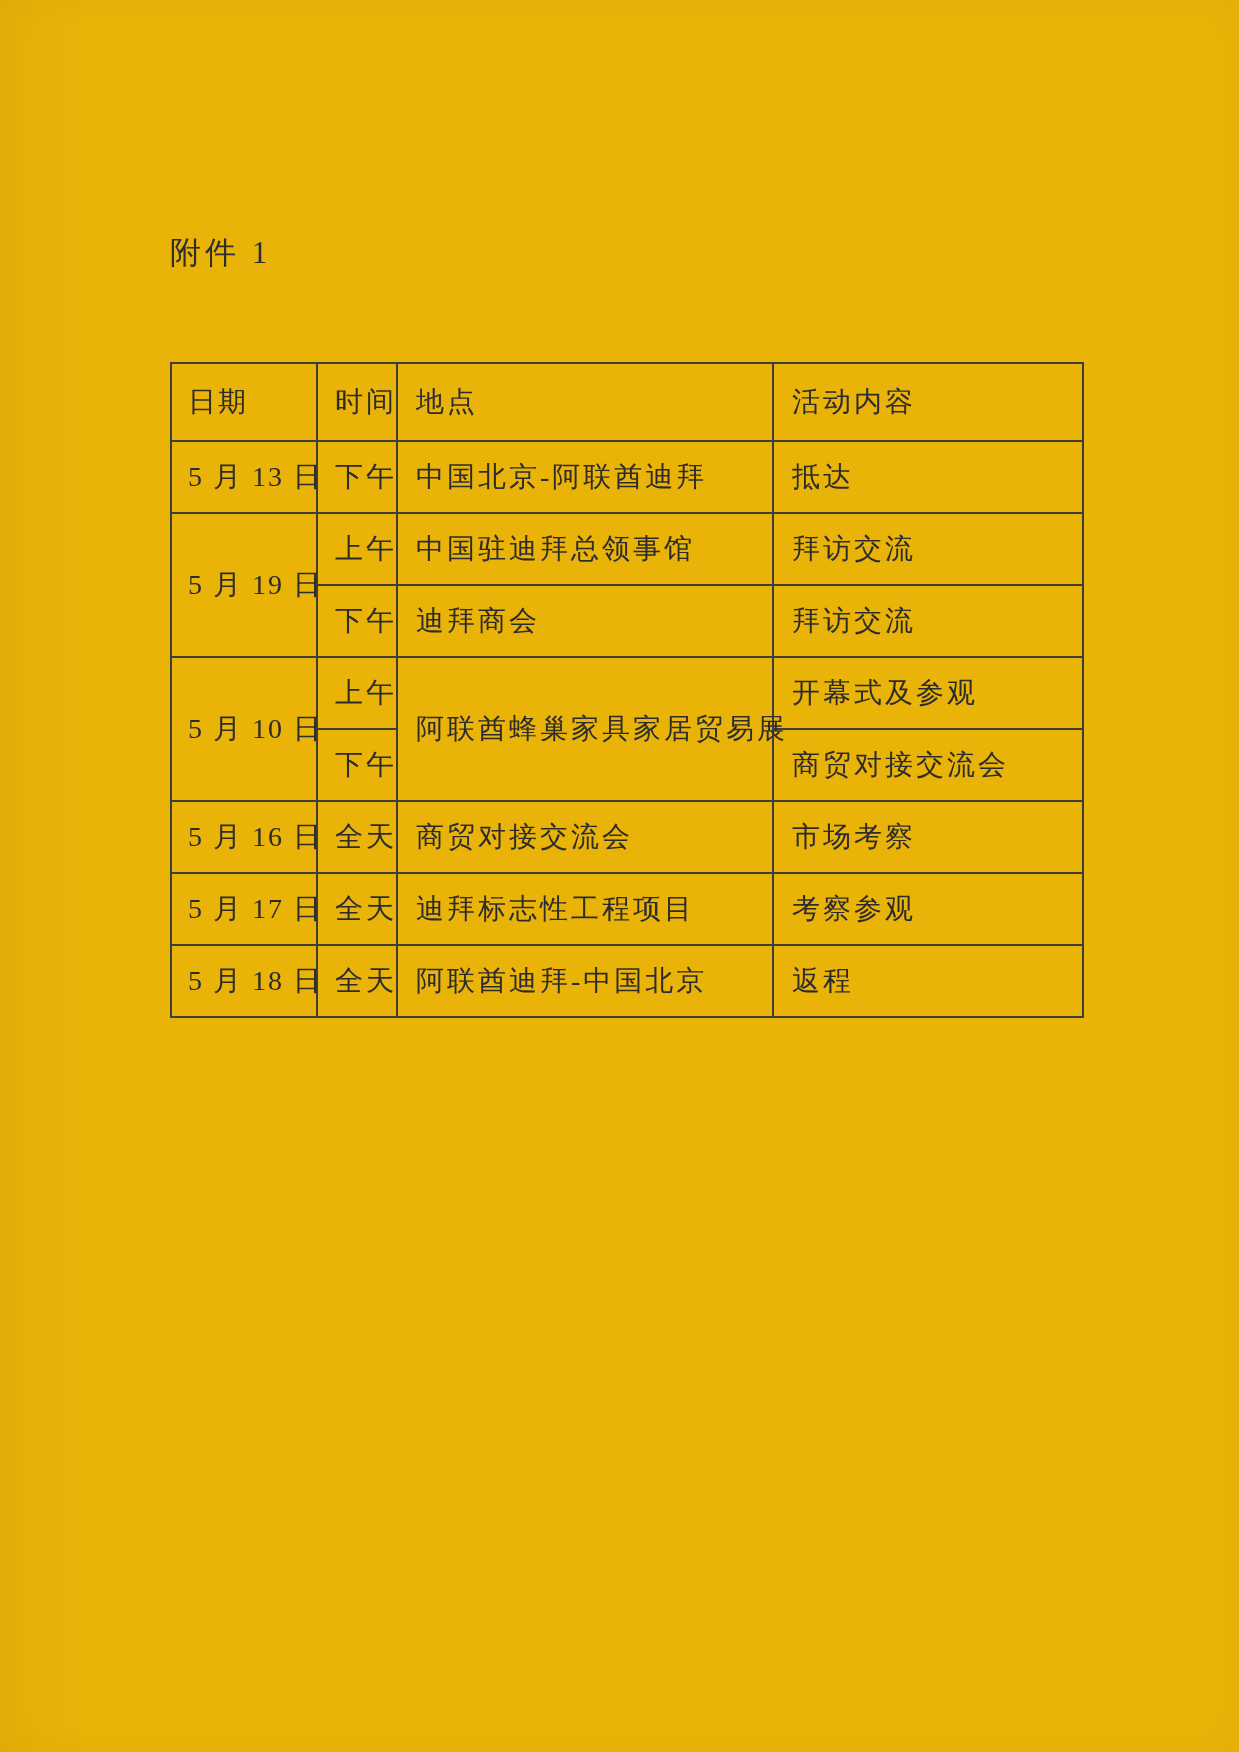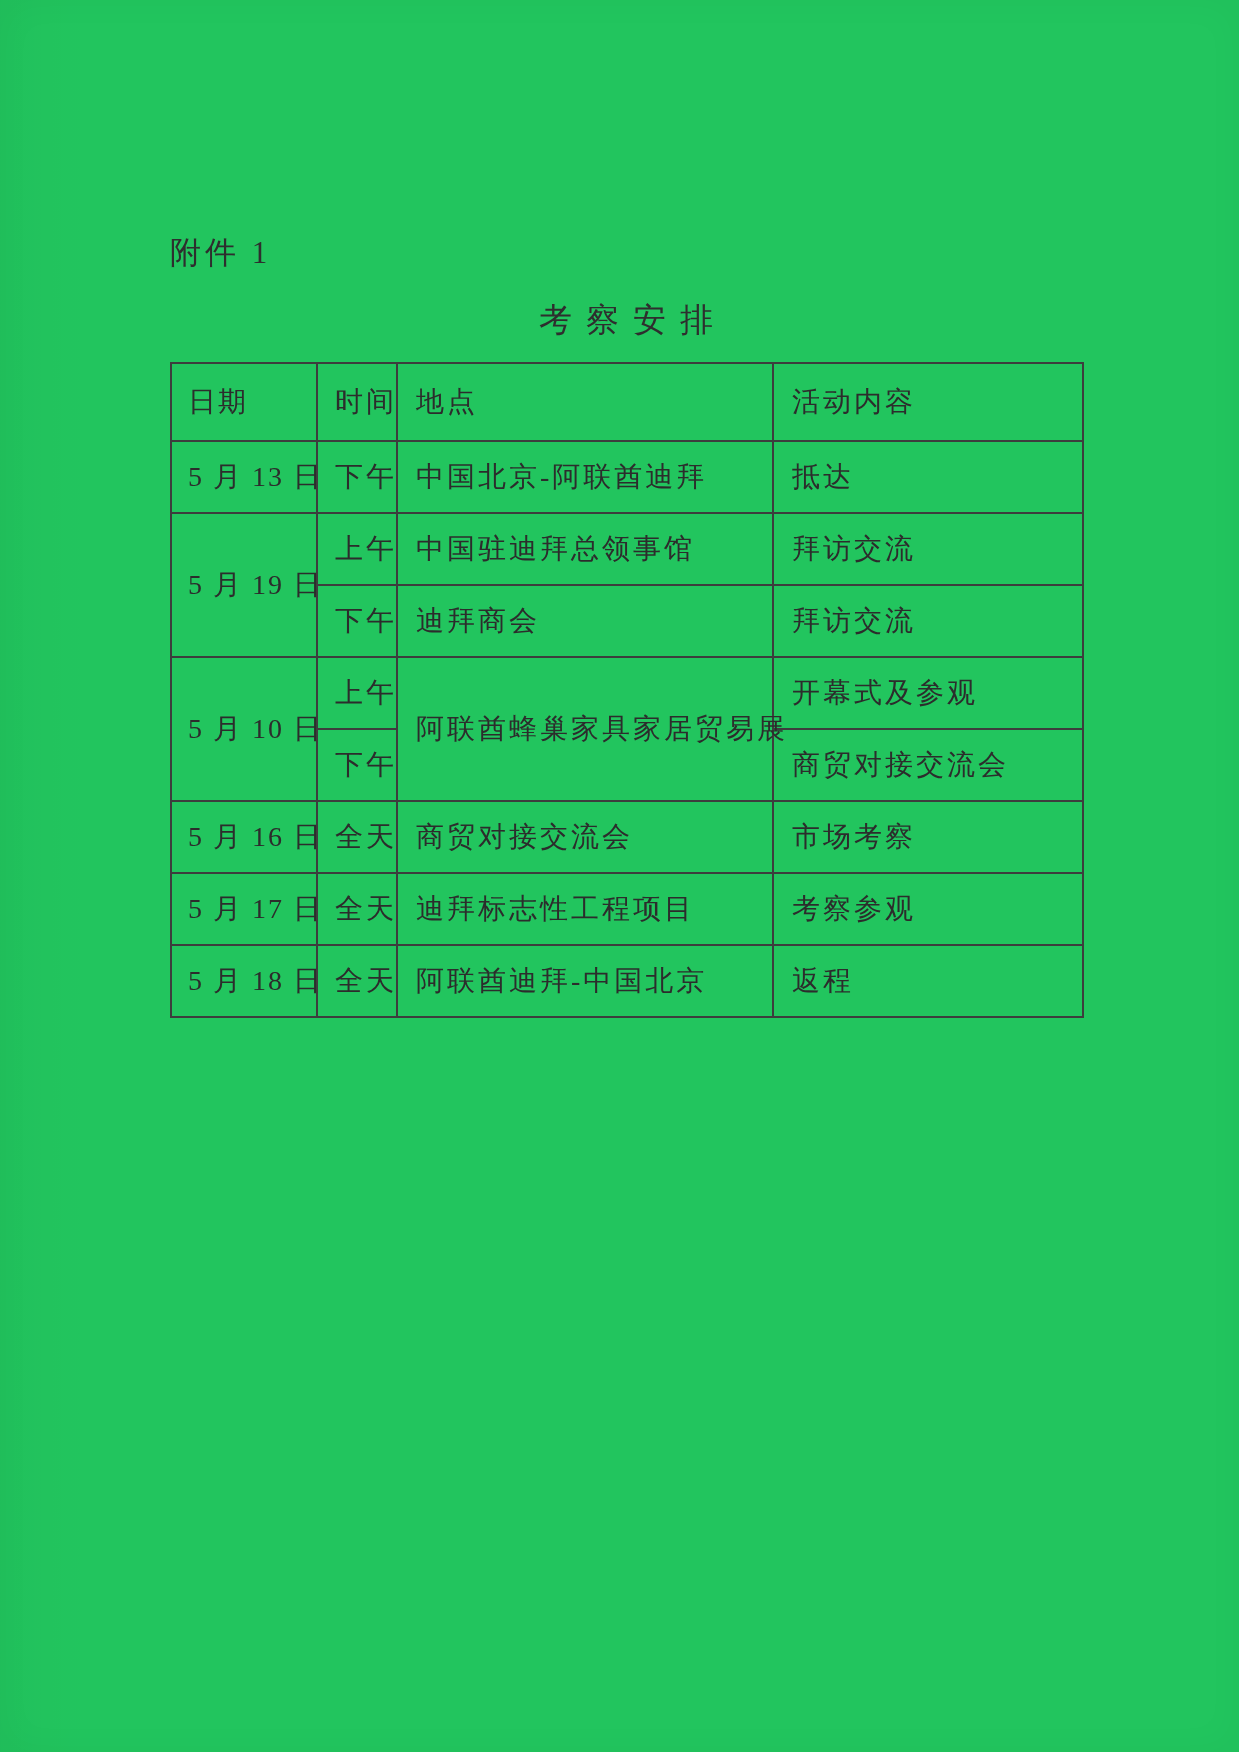--- a/index.html
+++ b/index.html
@@ -5,21 +5,21 @@
   * { margin: 0; padding: 0; box-sizing: border-box; }
   html, body {
     width: 1239px;
     background: #e9e9e7;
     font-family: "Liberation Serif", "DejaVu Serif", serif;
   }
   .page {
     position: relative;
     width: 1239px;
     height: 1752px;
-    background: #22c55e;
+    background: #eab308;
     color: #2b2b2b;
     overflow: hidden;
     box-shadow: inset 0 0 40px rgba(0,0,0,0.03);
   }
   
   .scan-shade {
     position: absolute;
     left: 0; top: 0; bottom: 0;
     width: 90px;
     background: linear-gradient(to right, rgba(0,0,0,0.025), rgba(0,0,0,0));
@@ -88,21 +88,20 @@
   }
 </style>
 </head>
 <body>
 
 <div class="page">
   <div class="scan-shade"></div>
 
   <div class="attachment-label">附件 1</div>
 
-  <div class="doc-title">考察安排</div>
 
   <table class="schedule">
     <colgroup>
       <col class="c-date">
         <col class="c-time">
         <col class="c-place">
         <col class="c-activity">
     </colgroup>
     <tbody>
       <tr class="header-row">

